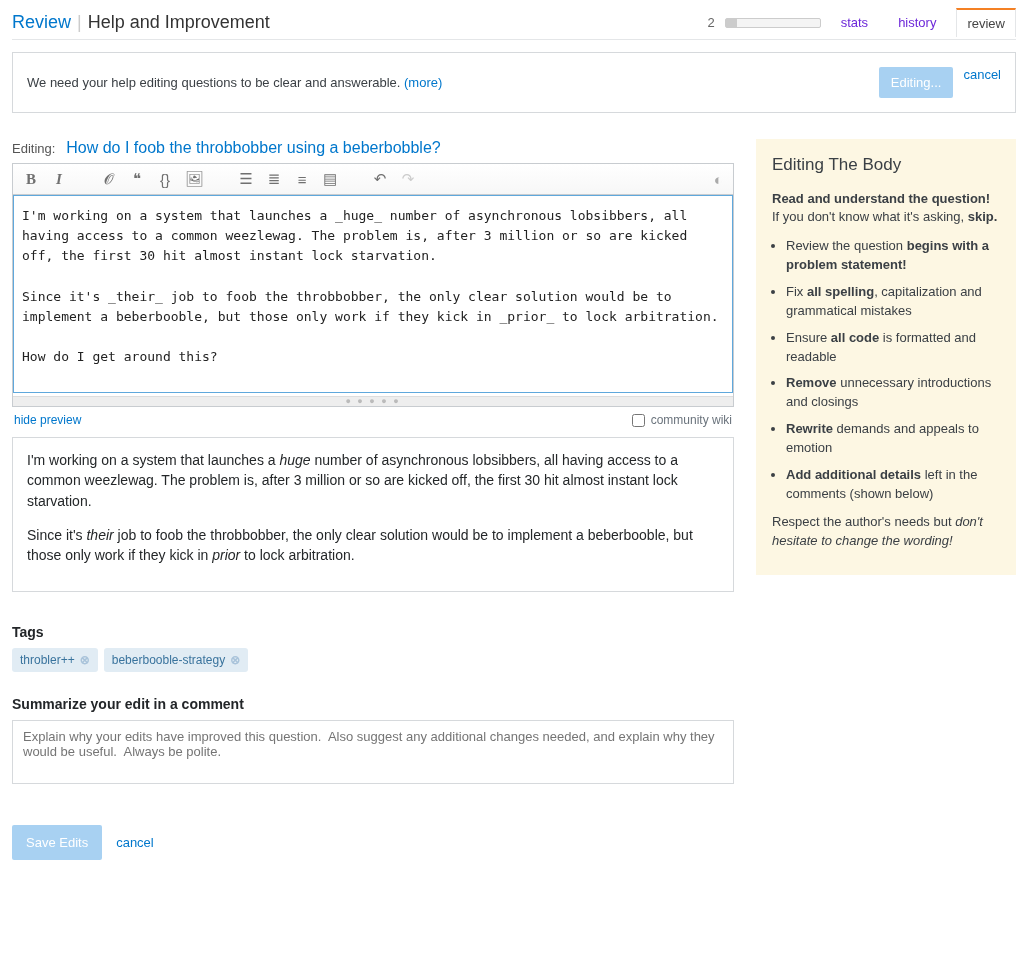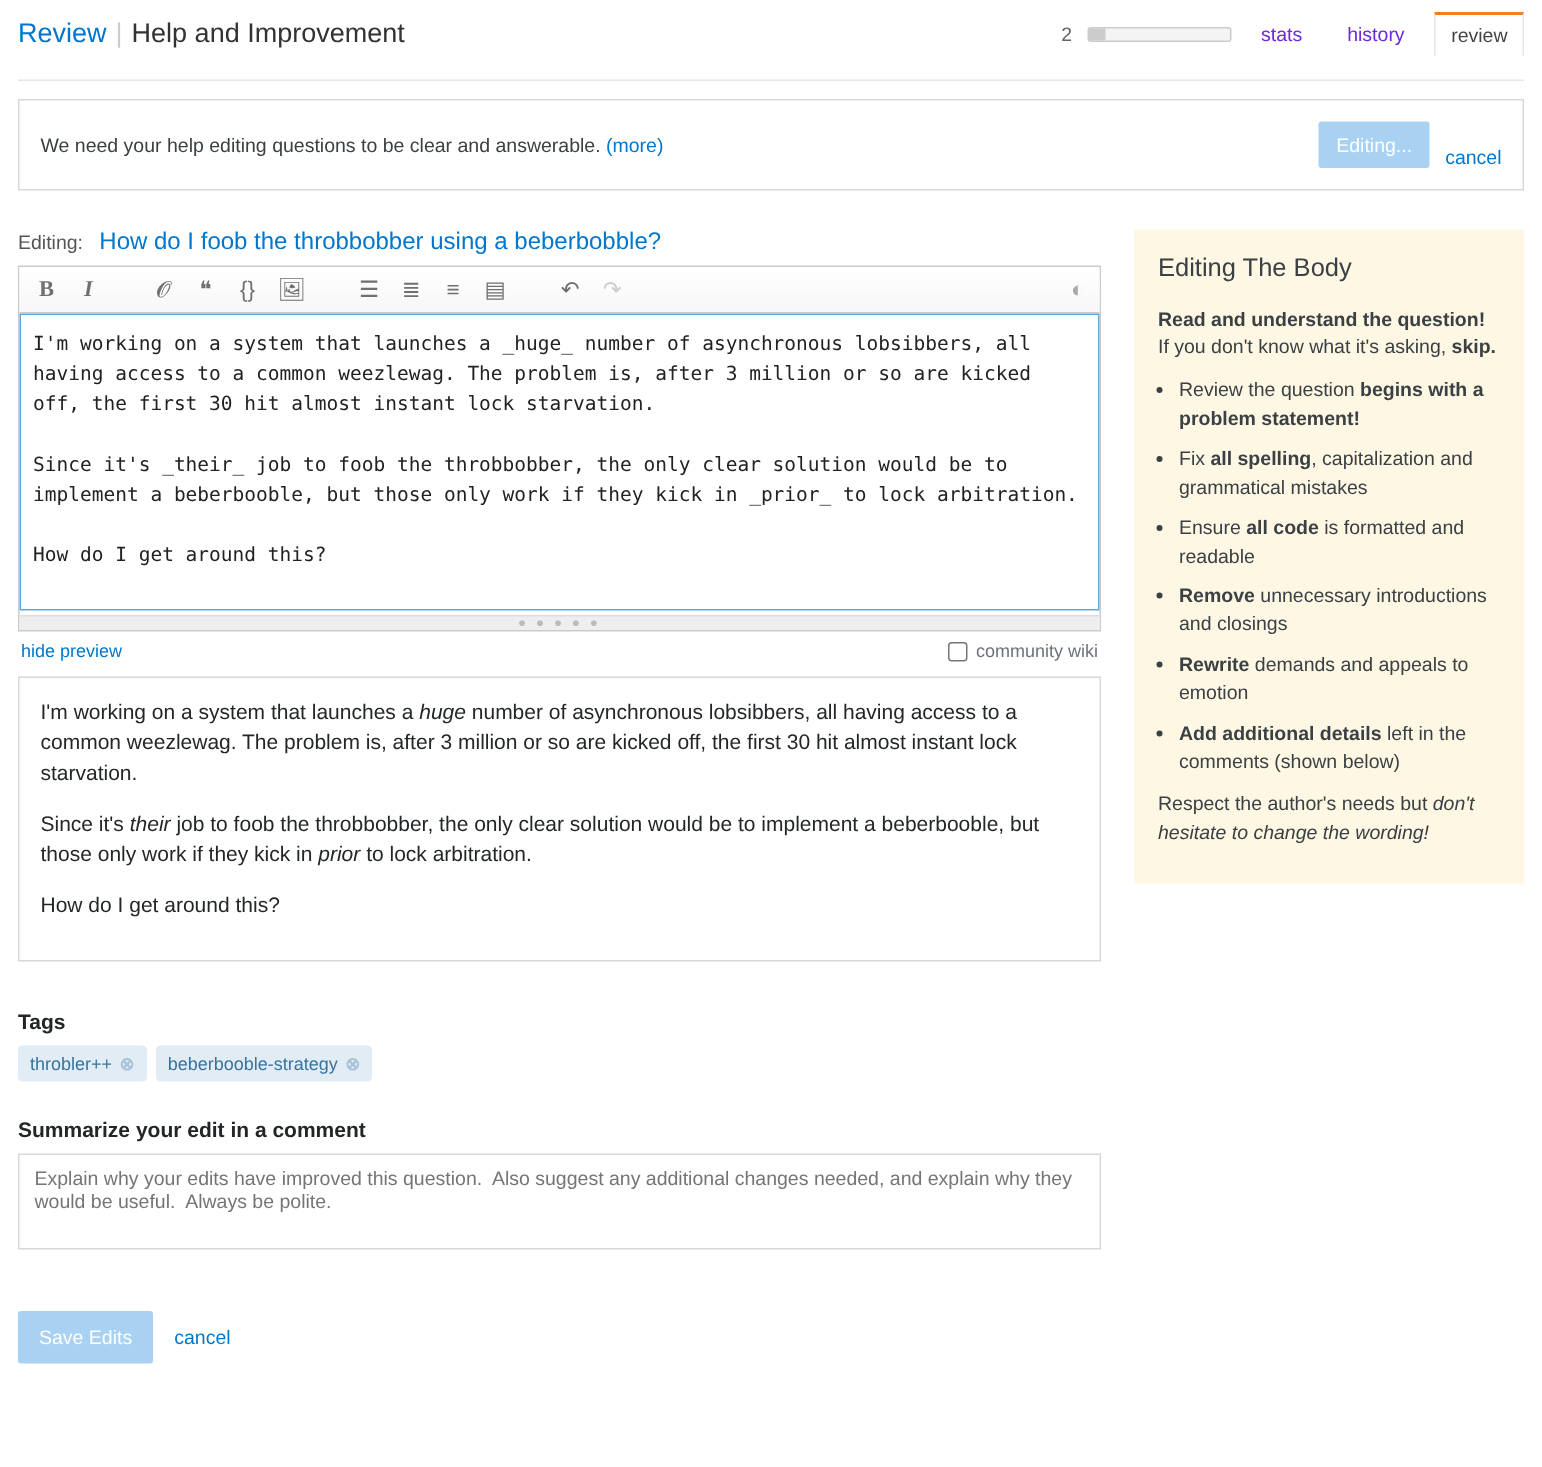--- a/index.html
+++ b/index.html
@@ -1,31 +1,31 @@
 <!DOCTYPE html>
 <html><head>
 <meta charset="utf-8">
 <style>
 *{box-sizing:border-box;margin:0;padding:0}
 body{font-family:Arial,Helvetica,sans-serif;font-size:13px;color:#232629;background:#fff;padding:8px 12px;width:1028px}
 a{color:#0077cc;text-decoration:none}
-.header{display:flex;align-items:center;justify-content:space-between;border-bottom:1px solid #e4e6e8;padding-bottom:16px;margin-bottom:12px}
+.header{display:flex;align-items:center;justify-content:space-between;border-bottom:1px solid #e4e6e8;padding-bottom:2px;margin-bottom:12px}
 .header-left{display:flex;align-items:baseline;gap:6px;font-size:18px}
 .header-left .lg{color:#0077cc;font-weight:400}
 .header-left .sep{color:#ccc}
 .header-left .sub{color:#333}
 .header-right{display:flex;align-items:center;gap:10px}
 .progress-num{color:#666;font-size:13px}
 .progress-bar{width:96px;height:10px;border:1px solid #ccc;background:#f4f4f4;border-radius:2px;position:relative}
 .progress-fill{background:#ccc;height:100%;width:12%}
 .tablink{color:#6d28d9;font-size:13px;padding:6px 10px}
 .tablink.active{color:#444;border:1px solid #e4e6e8;border-bottom:none;border-top:2px solid #f48024;background:#fff}
 .banner{border:1px solid #d6d9dc;padding:14px 14px;display:flex;align-items:center;justify-content:space-between;margin-bottom:26px}
 .banner-text{color:#3b4045;font-size:13px}
-.banner-actions{display:flex;align-items:flex-end;gap:10px}
+.banner-actions{display:flex;align-items:flex-start;gap:10px}
 .btn-editing{background:#a8d1f2;color:#fff;border:none;padding:8px 12px;font-size:13px;border-radius:2px}
 .link-sm{color:#0077cc;font-size:13px}
 .layout{display:flex;gap:22px;align-items:flex-start}
 .main{flex:1;min-width:0}
 .side{width:260px;background:#fdf7e3;padding:14px 16px;font-size:13px;line-height:1.45;color:#3b4045}
 .side h3{font-size:17px;font-weight:400;margin-bottom:12px}
 .side ul{list-style:disc;margin:10px 0 10px 14px}
 .side li{margin-bottom:8px}
 .side .lead{margin-bottom:8px}
 .editing-line{font-size:13px;margin-bottom:6px}
@@ -130,21 +130,20 @@
       <a>hide preview</a>
       <label class="cw">
         <input type="checkbox" style="">
         <span>community wiki</span>
       </label>
     </div>
 
     <div class="preview">
       <p><span>I'm working on a system that launches a </span><em>huge</em><span> number of asynchronous lobsibbers, all having access to a common weezlewag. The problem is, after 3 million or so are kicked off, the first 30 hit almost instant lock starvation.</span></p>
       <p><span>Since it's </span><em>their</em><span> job to foob the throbbobber, the only clear solution would be to implement a beberbooble, but those only work if they kick in </span><em>prior</em><span> to lock arbitration.</span></p>
-      <p>How do I get around this?</p>
     </div>
 
 
     <div class="taglabel">Tags</div>
     <div class="tagbox">
       <span class="tag">
           <span>throbler++</span>
           <span class="x">⊗</span>
         </span>
       <span class="tag">

